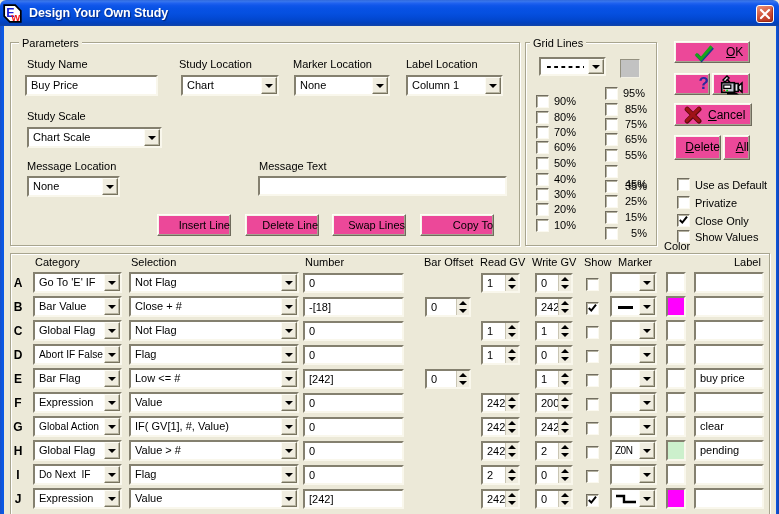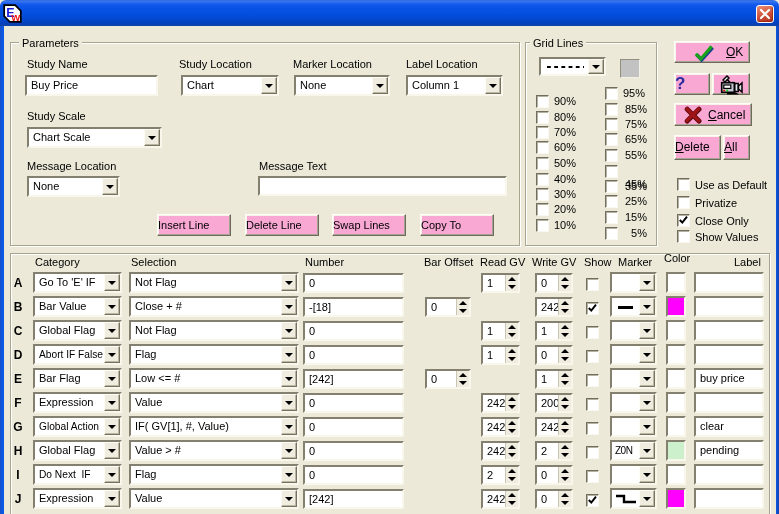--- a/index.html
+++ b/index.html
@@ -17,34 +17,35 @@
 .glab{position:absolute;top:-6px;background:#ece9d8;padding:0 3px;font-size:11px;line-height:12px}
 .lbl{position:absolute;font-size:11px;white-space:nowrap}
 .sunk{position:absolute;background:#fff;border:2px solid;border-color:#84806f #f9f7ec #f9f7ec #84806f}
 .ctext{position:absolute;left:0;top:0;width:100%;height:100%;padding-left:4px;font-size:11px;white-space:nowrap;overflow:hidden}
 .cbtn{position:absolute;right:0;top:0;height:100%;background:#f0ede0;border:1px solid;border-color:#fdfcf4 #77735f #77735f #fdfcf4;box-shadow:inset -1px -1px 0 #b9b6a3}
 .tridn{position:absolute;left:50%;top:50%;margin:-2px 0 0 -4px;border:4px solid transparent;border-top:4px solid #000;border-bottom:none;width:0;height:0}
 .spin{position:absolute;right:0;top:0;height:100%;width:13px;background:#f0ede0;border-left:1px solid #cac6b4}
 .sup,.sdn{position:absolute;left:50%;margin-left:-4px;border:4px solid transparent;width:0;height:0}
 .sup{top:2px;border-bottom:4.5px solid #000;border-top:none}
 .sdn{bottom:2px;border-top:4.5px solid #000;border-bottom:none}
-.btn{position:absolute;background:#f9a8d4;border:1px solid;border-color:#fffef7 #6f6b5c #6f6b5c #fffef7;box-shadow:inset -1px -1px 0 #a7a391,inset 1px 1px 0 #f6f4e9;font-size:11px;text-align:left}
+.btn{position:absolute;background:#ec4899;border:1px solid;border-color:#fffef7 #6f6b5c #6f6b5c #fffef7;box-shadow:inset -1px -1px 0 #a7a391,inset 1px 1px 0 #f6f4e9;font-size:11px;text-align:right}
 .cb{position:absolute;width:13px;height:13px;background:#fff;border:1px solid;border-color:#716d5f #fbf9ef #fbf9ef #716d5f;box-shadow:inset 1px 1px 0 #b4b1a0}
 .hdr{position:absolute;font-size:11px;white-space:nowrap}
 .rowl{position:absolute;font-size:12px;font-weight:bold;width:16px;text-align:center}
 u{text-decoration:underline}
 
 </style></head><body>
 <div id="win">
 <div id="title"></div>
 <svg class="ab" style="left:3px;top:4px" width="19" height="19" viewBox="0 0 19 19">
 <polygon points="1.2,1.2 12.2,1.2 17.8,6.8 17.8,17.8 6.8,17.8 1.2,12.2" fill="#fff" stroke="#000" stroke-width="1.7" stroke-linejoin="miter"></polygon>
 <text x="3.2" y="13" font-family="Liberation Sans" font-size="12.5" font-weight="bold" fill="#1b1bd6">E</text>
 <text x="8.2" y="16.6" font-family="Liberation Sans" font-size="9.5" font-weight="bold" fill="#f21515">W</text>
 </svg>
+<div id="ttext">Design Your Own Study</div>
 <div id="close">
       <svg width="16" height="16" viewBox="0 0 16 16" style="position:absolute;left:0;top:0">
         <path d="M4 4 L12 12 M12 4 L4 12" stroke="#fff" stroke-width="2.2" fill="none" stroke-linecap="round"></path>
       </svg>
     </div>
 <div id="brdl"></div>
     <div id="brdr"></div>
 <div class="grp" style="left:10px;top:42px;width:510px;height:204px">
       <span class="glab" style="left:8px">Parameters</span>
     </div>
@@ -189,21 +190,21 @@
 <div class="lbl" style="left:695px;top:231px">Show Values</div>
 <div class="grp" style="left:10px;top:253px;width:760px;height:270px"></div>
 <div class="hdr" style="left:35px;top:256px">Category</div>
 <div class="hdr" style="left:131px;top:256px">Selection</div>
 <div class="hdr" style="left:305px;top:256px">Number</div>
 <div class="hdr" style="left:424px;top:256px">Bar Offset</div>
 <div class="hdr" style="left:480px;top:256px">Read GV</div>
 <div class="hdr" style="left:532px;top:256px">Write GV</div>
 <div class="hdr" style="left:584px;top:256px">Show</div>
 <div class="hdr" style="left:618px;top:256px">Marker</div>
-<div class="hdr" style="left:664px;top:252px">Color</div>
+<div class="hdr" style="left:664px;top:240px">Color</div>
 <div class="hdr" style="left:734px;top:256px">Label</div>
 <div class="rowl" style="left:10px;top:276px">A</div>
 <div class="sunk" style="left:33px;top:272px;width:89px;height:21px">
       <div class="ctext" style="line-height:17px;font-size:11px">Go To 'E' IF</div>
       <div class="cbtn" style="width:16px">
         <i class="tridn"></i>
       </div>
     </div>
 <div class="sunk" style="left:129px;top:272px;width:170px;height:21px">
       <div class="ctext" style="line-height:17px;font-size:11px">Not Flag</div>

